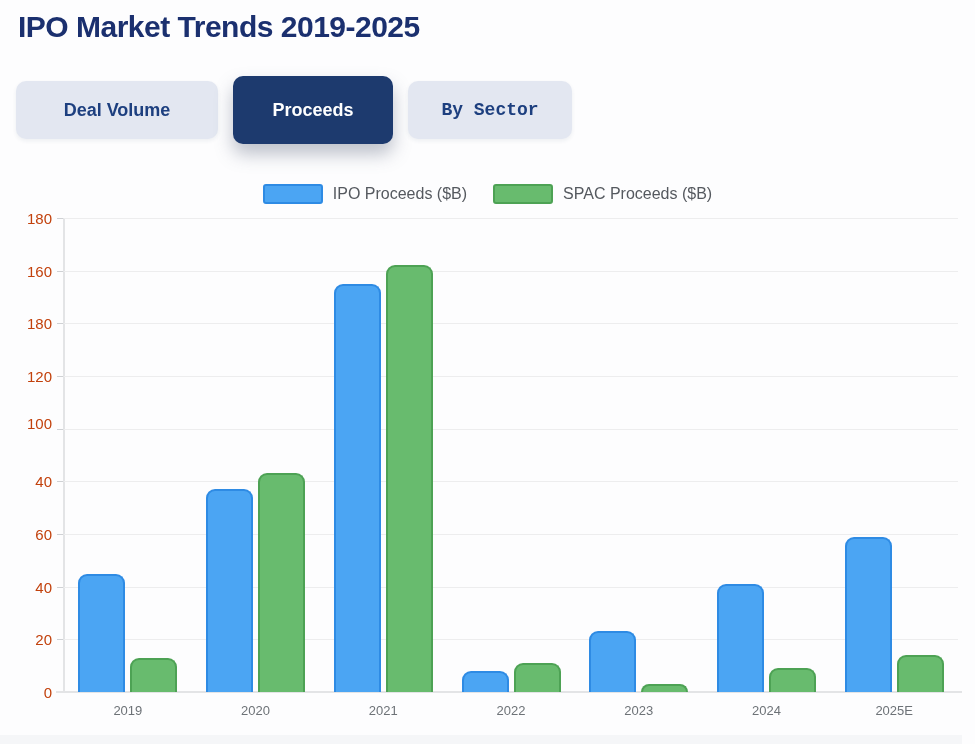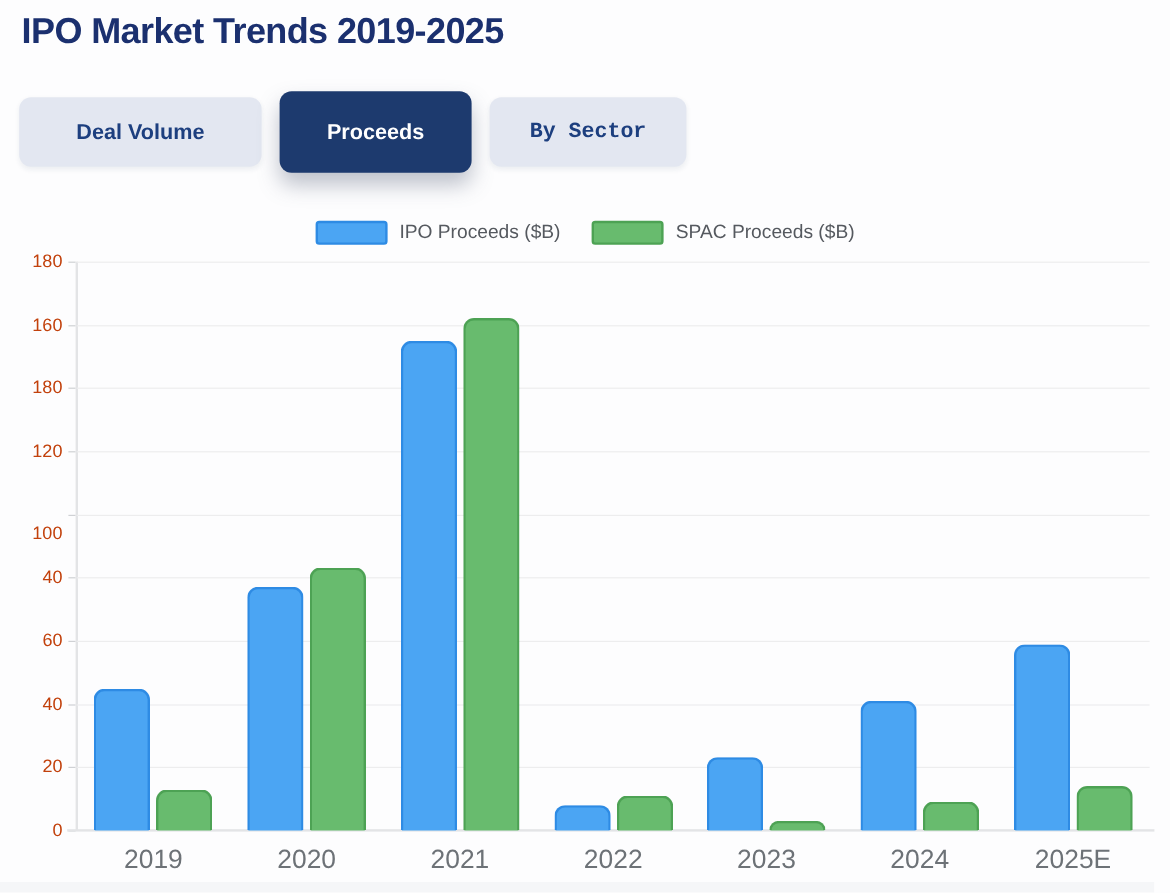--- a/index.html
+++ b/index.html
@@ -150,21 +150,21 @@
   .xlabels {
     position: absolute;
     left: 64px;
     top: 703px;
     width: 894px;
     display: flex;
   }
   .xlabel {
     flex: 1;
     text-align: center;
-    font-size: 22px;
+    font-size: 13px;
     color: #6d7277;
   }
   .footer-strip {
     position: absolute;
     left: 0;
     bottom: 0;
     width: 100%;
     height: 9px;
     background: #f5f6f8;
   }
@@ -197,21 +197,21 @@
       <div class="y-label" style="left: 0px; top: 692px;">0</div>
       <div class="y-tick" style="left: 57px; top: 692px;"></div>
       <div class="y-label" style="left: 0px; top: 639.333px;">20</div>
       <div class="y-tick" style="left: 57px; top: 639.333px;"></div>
       <div class="y-label" style="left: 0px; top: 586.667px;">40</div>
       <div class="y-tick" style="left: 57px; top: 586.667px;"></div>
       <div class="y-label" style="left: 0px; top: 534px;">60</div>
       <div class="y-tick" style="left: 57px; top: 534px;"></div>
       <div class="y-label" style="left: 0px; top: 481.333px;">40</div>
       <div class="y-tick" style="left: 57px; top: 481.333px;"></div>
-      <div class="y-label" style="left: 0px; top: 445px;">100</div>
+      <div class="y-label" style="left: 0px; top: 423px;">100</div>
       <div class="y-tick" style="left: 57px; top: 428.667px;"></div>
       <div class="y-label" style="left: 0px; top: 376px;">120</div>
       <div class="y-tick" style="left: 57px; top: 376px;"></div>
       <div class="y-label" style="left: 0px; top: 323.333px;">180</div>
       <div class="y-tick" style="left: 57px; top: 323.333px;"></div>
       <div class="y-label" style="left: 0px; top: 270.667px;">160</div>
       <div class="y-tick" style="left: 57px; top: 270.667px;"></div>
       <div class="y-label" style="left: 0px; top: 218px;">180</div>
       <div class="y-tick" style="left: 57px; top: 218px;"></div>
     </div>

